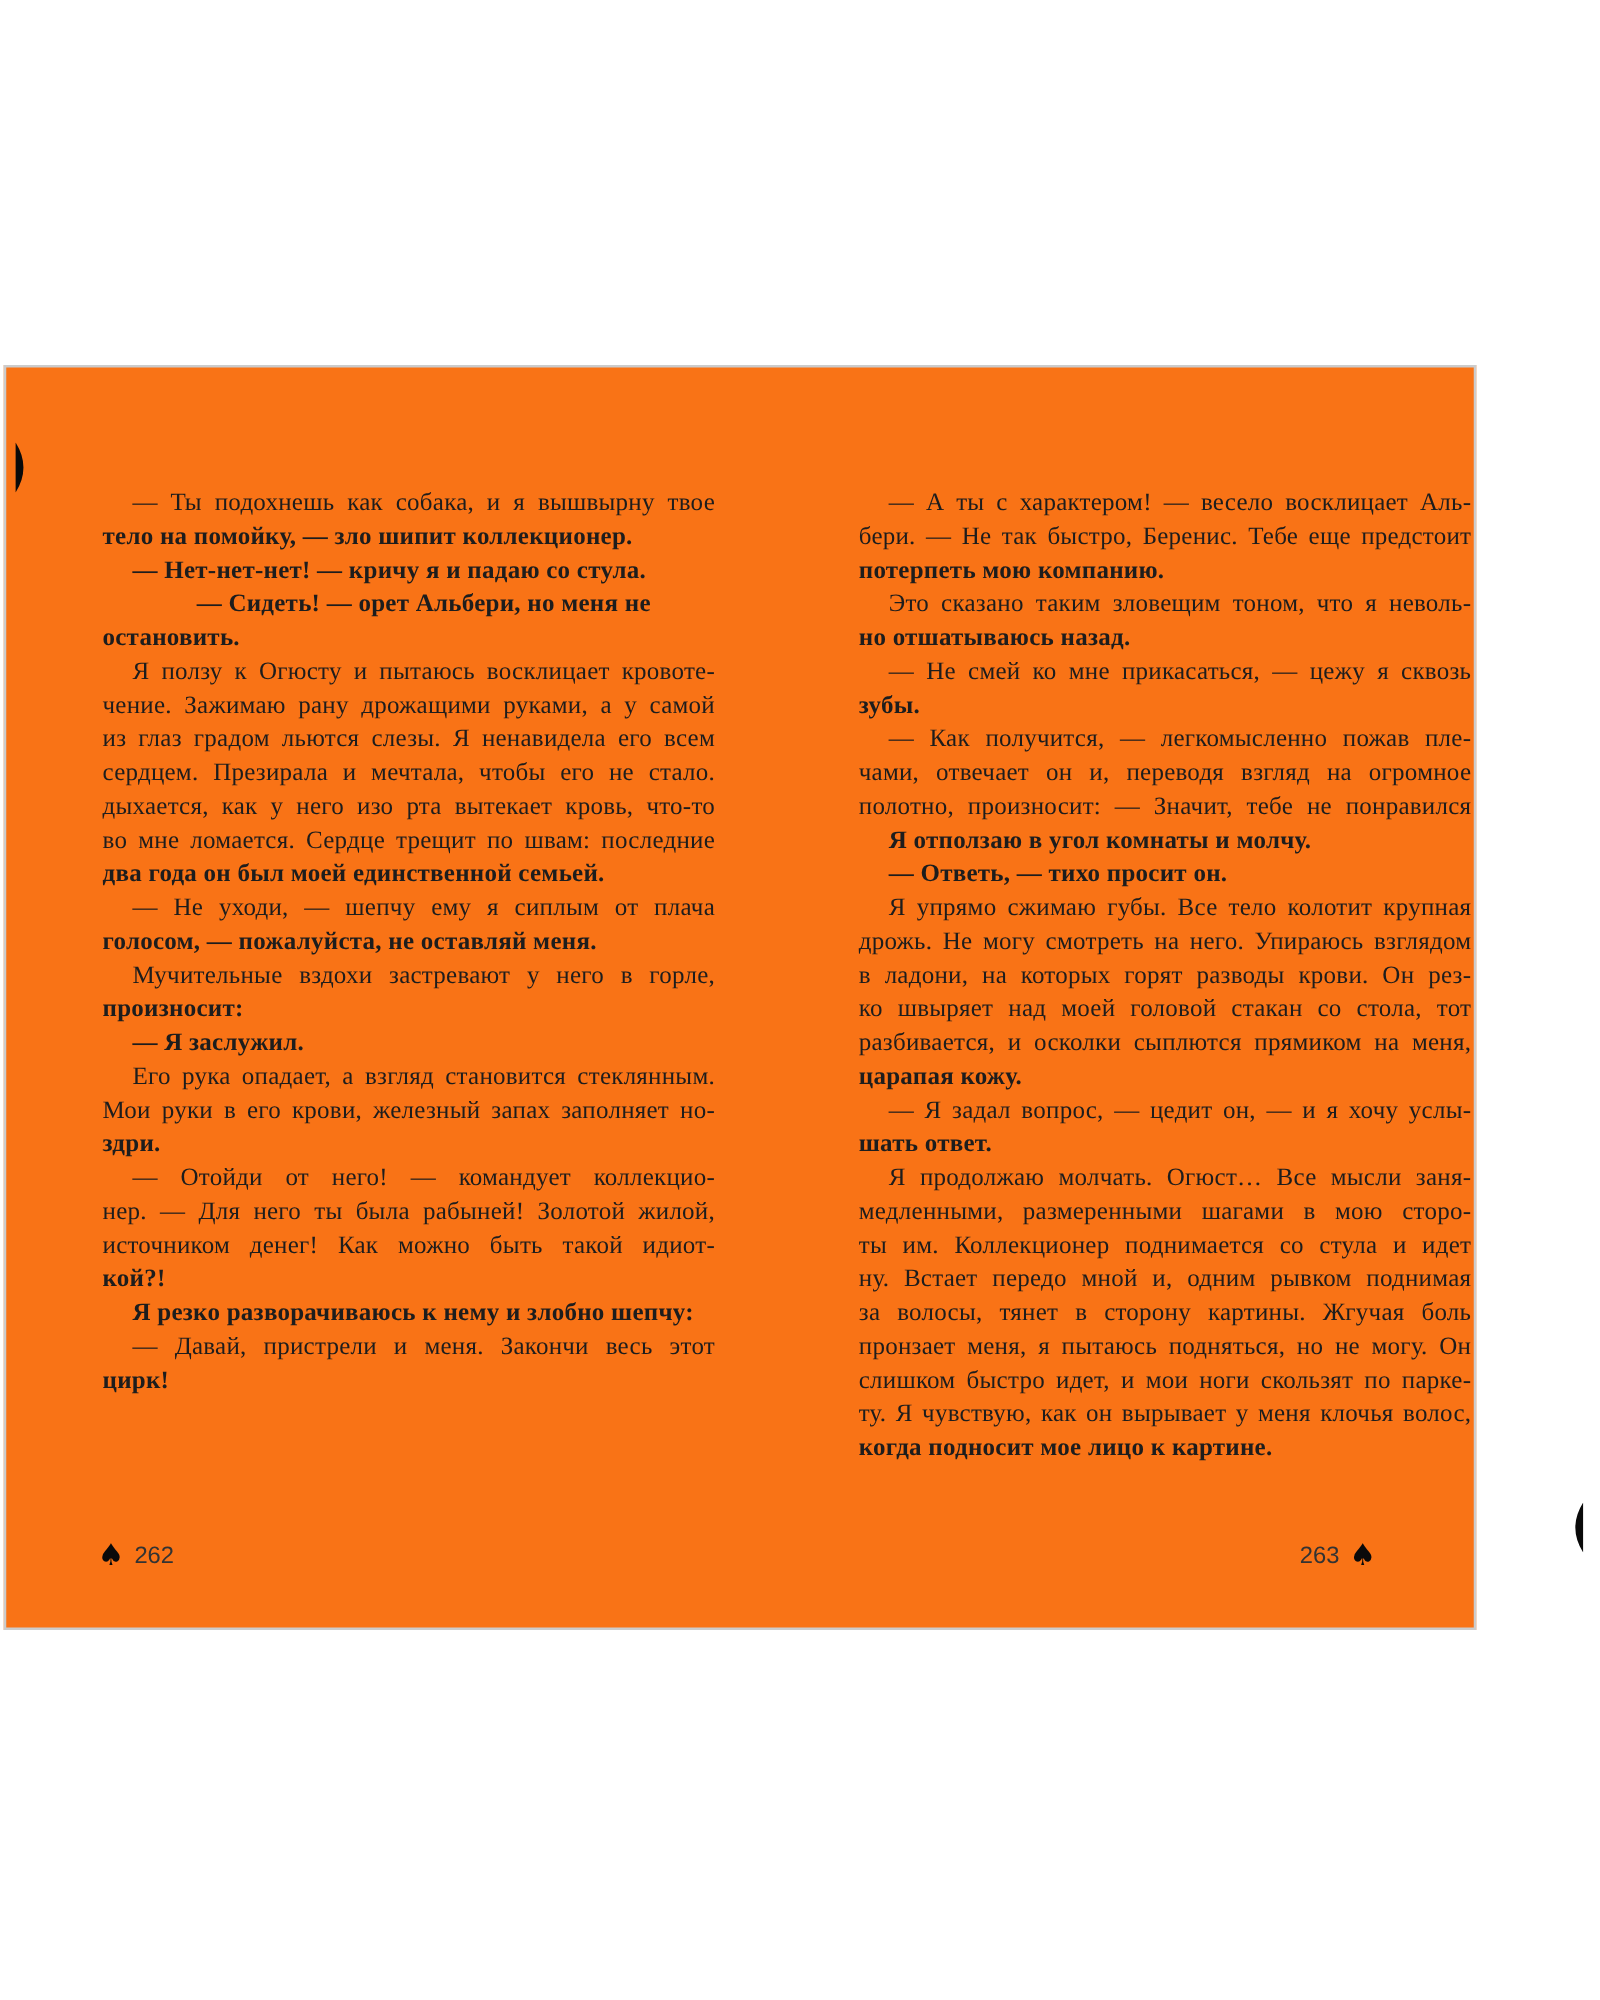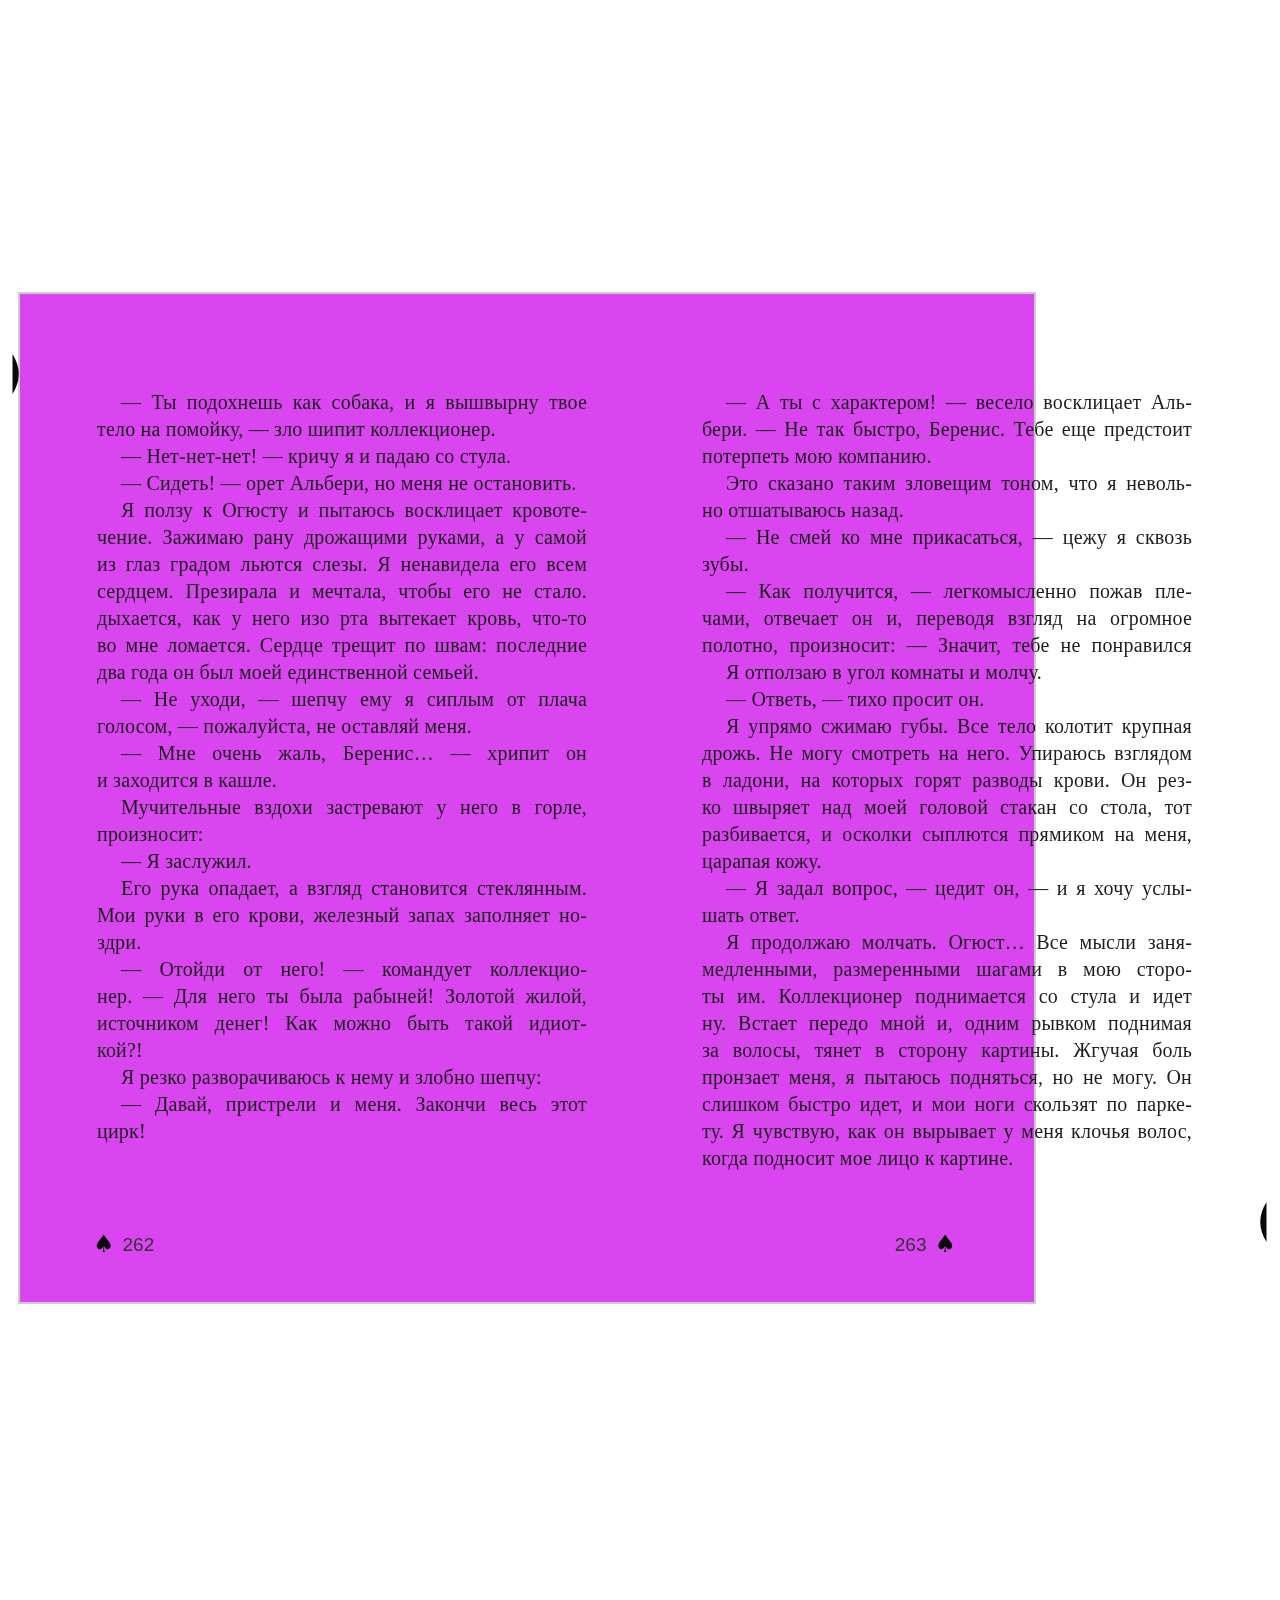--- a/index.html
+++ b/index.html
@@ -5,43 +5,43 @@
   html, body { margin:0; padding:0; }
   body {
     width:1280px; height:1600px;
     background:#ffffff;
     position:relative;
     font-family:"Liberation Serif", "DejaVu Serif", serif;
     overflow:hidden;
   }
   .sheet {
     position:absolute;
-    left:18px; top:292px;
-    width:1018px; height:1012px;
+    left:3px; top:292px;
+    width:1178px; height:1012px;
     box-sizing:border-box;
-    background:#d946ef;
+    background:#f97316;
     border:2px solid var(--sheet_border, #cccccc);
   }
   .col {
     position:absolute;
     top:95px;
     width:490px;
     font-size:20px;
     line-height:27px;
     color:var(--text, #1d1d1d);
     letter-spacing:0.2px;
   }
   .col-left  { left:77px;  }
   .col-right { left:682px; }
   .para { margin:0; padding:0; }
   .line {
     text-align:justify;
     text-align-last:justify;
   }
-  .line.eop { text-align:right; text-align-last:left; }
+  .line.eop { text-align:center; text-align-last:left;font-weight:bold; }
   .line.indent { text-indent:24px; }
   .footer {
     position:absolute;
     top:937px;
     height:28px;
     display:flex;
     align-items:center;
     gap:8px;
     color:var(--folio, #333333);
     font-family:"Liberation Sans", sans-serif;
@@ -83,24 +83,20 @@
         <div class="line">чение. Зажимаю рану дрожащими руками, а у самой</div>
         <div class="line">из глаз градом льются слезы. Я ненавидела его всем</div>
         <div class="line">сердцем. Презирала и мечтала, чтобы его не стало.</div>
         <div class="line">дыхается, как у него изо рта вытекает кровь, что-то</div>
         <div class="line">во мне ломается. Сердце трещит по швам: последние</div>
         <div class="line eop">два года он был моей единственной семьей.</div>
       </div>
       <div class="para">
         <div class="line indent">— Не уходи, — шепчу ему я сиплым от плача</div>
         <div class="line eop">голосом, — пожалуйста, не оставляй меня.</div>
-      </div>
-      <div class="para">
-        <div class="line indent">— Мне очень жаль, Беренис… — хрипит он</div>
-        <div class="line eop">и заходится в кашле.</div>
       </div>
       <div class="para">
         <div class="line indent">Мучительные вздохи застревают у него в горле,</div>
         <div class="line eop">произносит:</div>
       </div>
       <div class="para">
         <div class="line indent eop">— Я заслужил.</div>
       </div>
       <div class="para">
         <div class="line indent">Его рука опадает, а взгляд становится стеклянным.</div>

